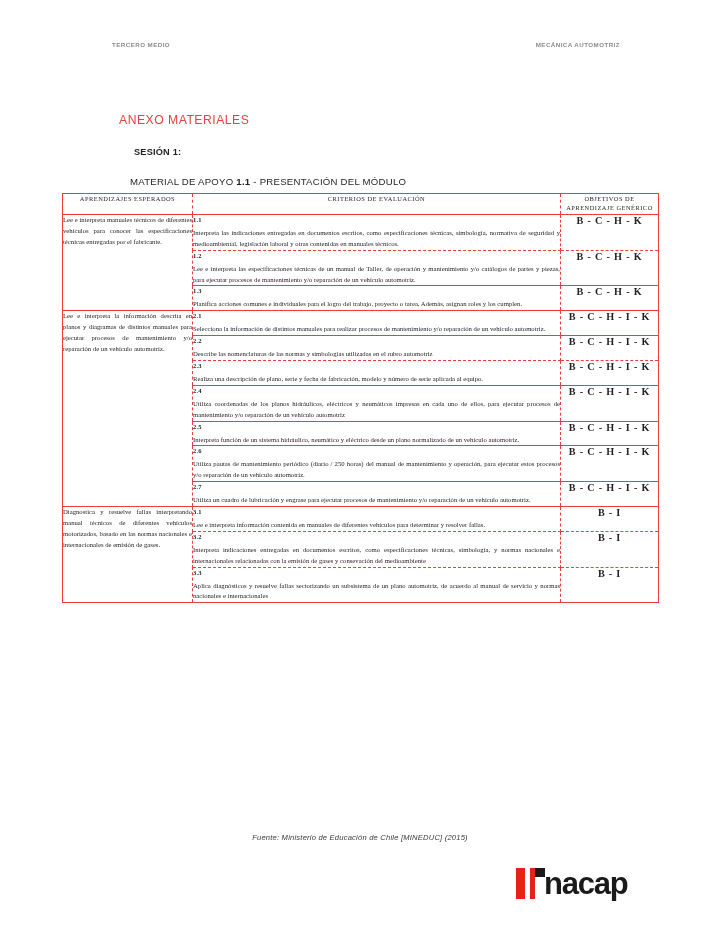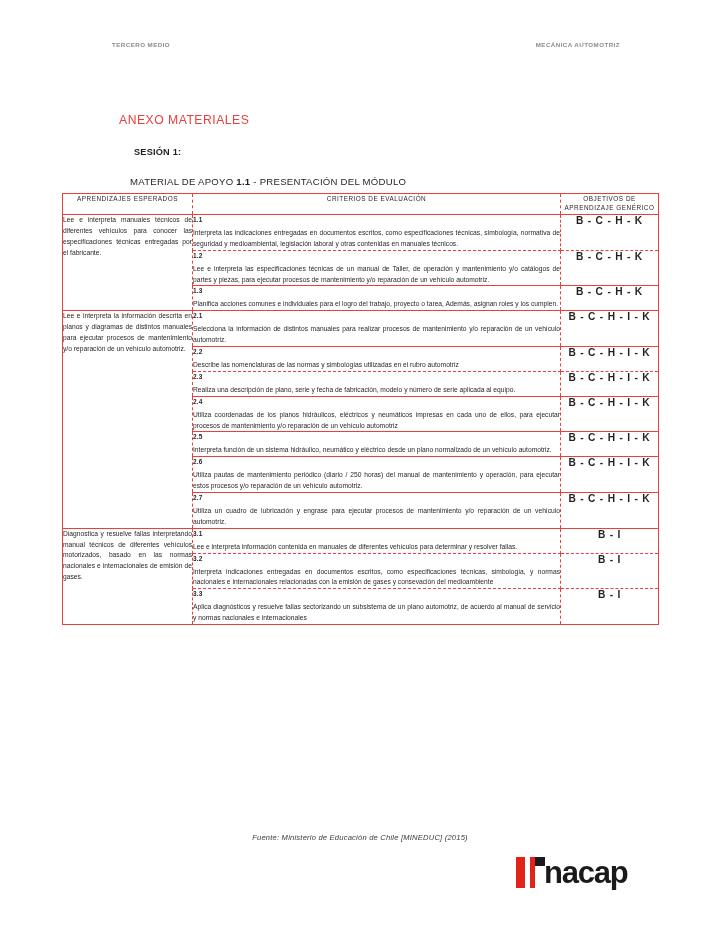--- a/index.html
+++ b/index.html
@@ -73,20 +73,21 @@
   .tbl-wrap {
     position: absolute;
     top: 193px;
     left: 62px;
     width: 596px;
   }
   table.matrix {
     width: 100%;
     border-collapse: collapse;
     table-layout: fixed;
+    font-family: Liberation Serif, serif;
   }
   table.matrix col.c1 { width: 130px; }
   table.matrix col.c2 { width: 368px; }
   table.matrix col.c3 { width: 98px; }
 
   table.matrix th, table.matrix td {
     vertical-align: top;
     padding: 0;
   }
 
@@ -175,21 +176,21 @@
     color: #3b3b3b;
     letter-spacing: 0.2px;
   }
 
   
   .logo {
     position: absolute;
     top: 857px;
     left: 516px;
     display: flex;
-    align-items: flex-start;
+    align-items: flex-end;
     height: 42px;
   }
   .logo-mark {
     position: relative;
     width: 29px;
     height: 31px;
     background: #e2231a;
     margin-right: 1px;
   }
   .logo-mark::before {

